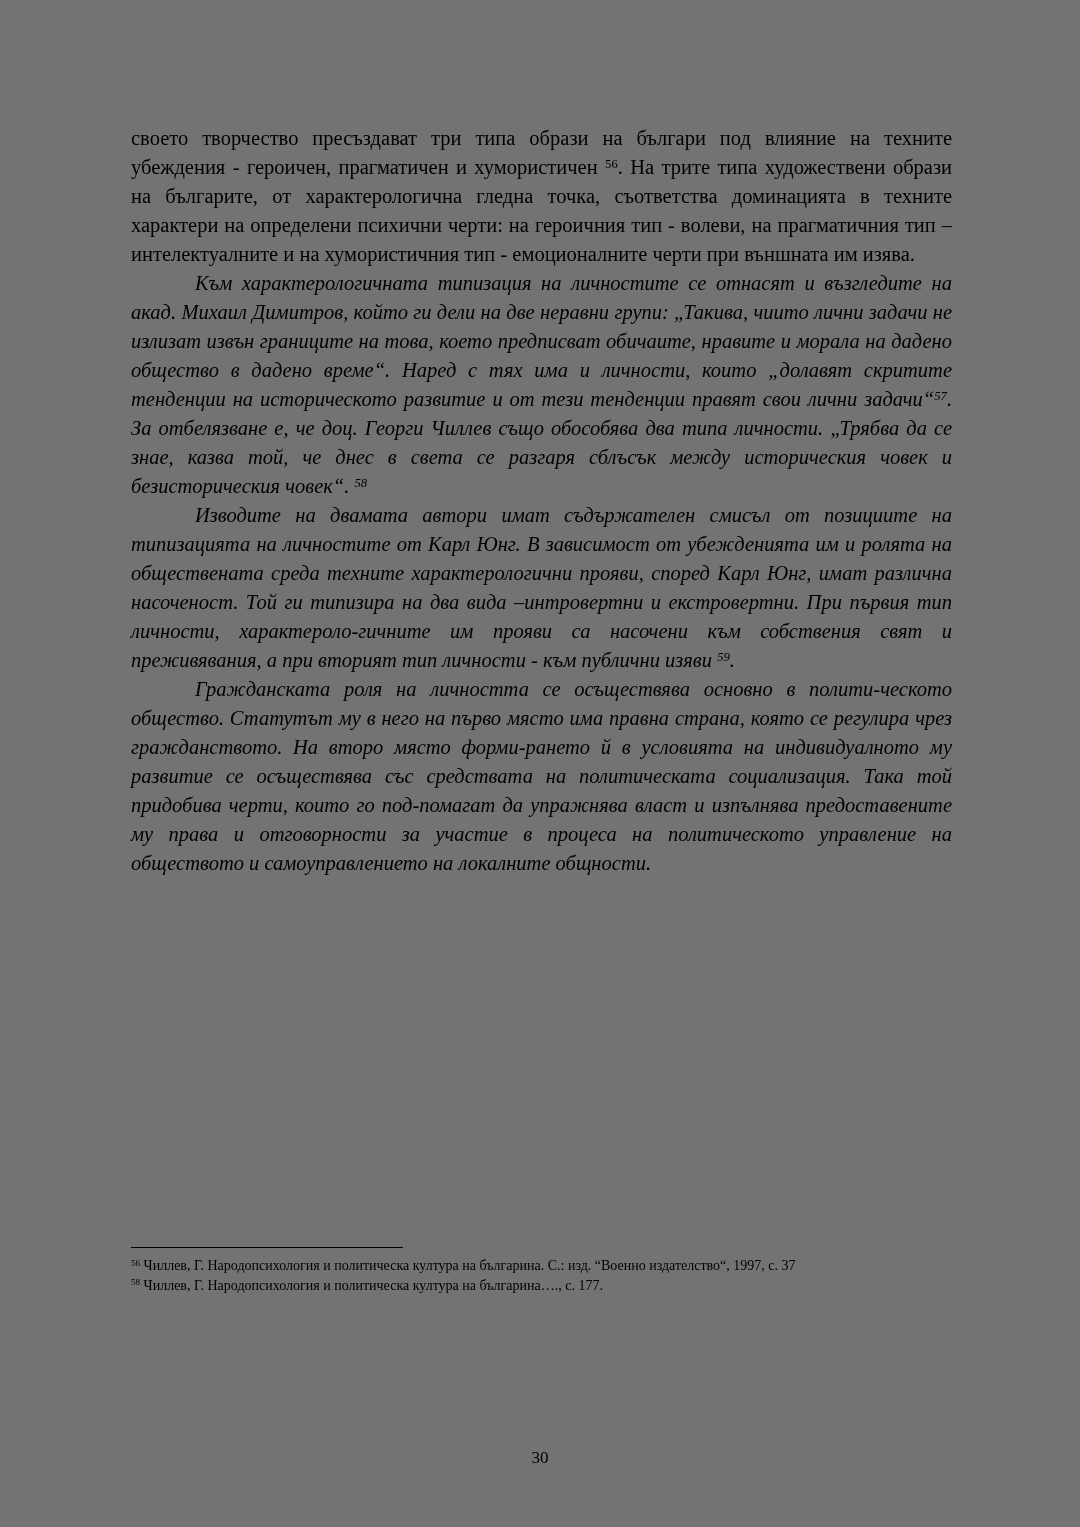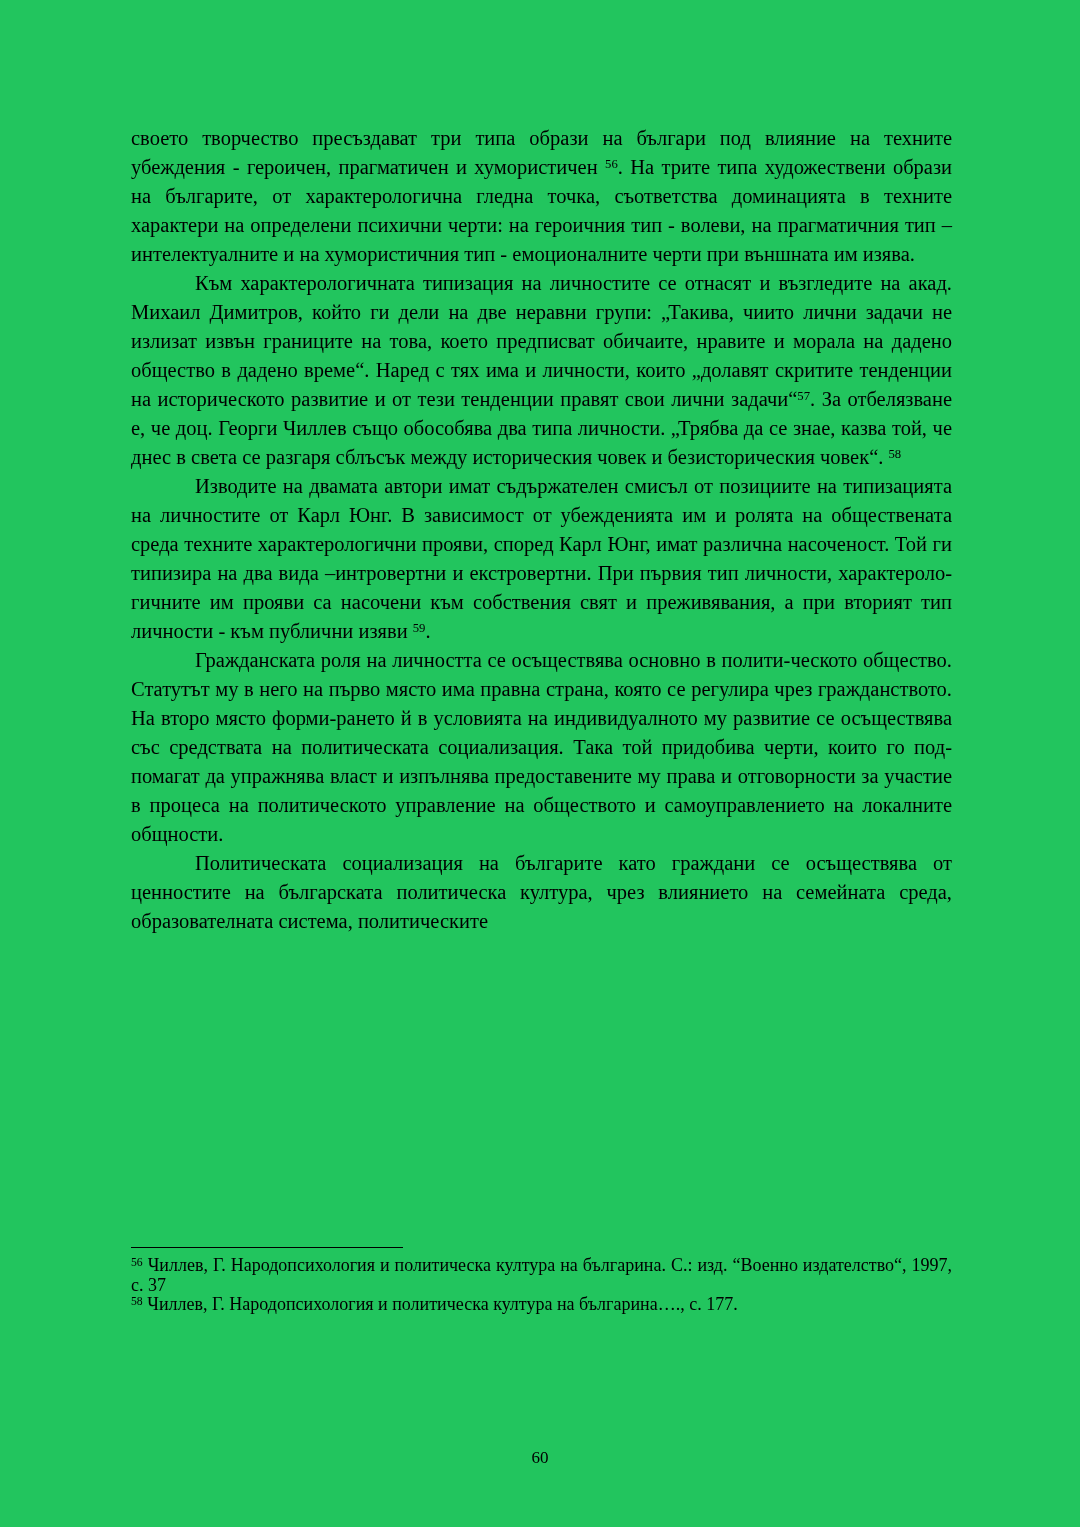--- a/index.html
+++ b/index.html
@@ -1,56 +1,56 @@
 <!DOCTYPE html>
 <html><head>
 <meta charset="utf-8">
 <style>
   * { margin: 0; padding: 0; box-sizing: border-box; }
   html, body { background: #ffffff; }
   .page {
     position: relative;
     width: 1080px;
     height: 1527px;
-    background: #22c55e;
+    background: #737373;
     font-family: "Liberation Serif", serif;
     color: #000000;
     overflow: hidden;
   }
   .body-text {
     position: absolute;
     left: 131px;
     top: 124px;
     width: 821px;
     font-size: 20.5px;
     line-height: 29px;
     text-align: justify;
   }
   .para { text-indent: 0; }
-  .para.indent { text-indent: 64px; }
+  .para.indent { text-indent: 64px; font-style: italic; }
   sup.fn-ref {
     font-size: 0.62em;
     line-height: 0;
     vertical-align: baseline;
     position: relative;
     top: -0.5em;
   }
   .footnote-sep {
     position: absolute;
     left: 131px;
     top: 1247px;
     width: 272px;
     border-top: 1px solid #000000;
   }
   .footnotes {
     position: absolute;
     left: 131px;
     top: 1256px;
     width: 821px;
-    font-size: 18px;
+    font-size: 14px;
     line-height: 19.5px;
     text-align: justify;
   }
   .footnote sup {
     font-size: 0.65em;
     line-height: 0;
     vertical-align: baseline;
     position: relative;
     top: -0.45em;
   }
@@ -65,21 +65,20 @@
 </style>
 </head>
 <body>
 
 <div class="page">
   <div class="body-text">
       <p class="para">своето творчество пресъздават три типа образи на българи под влияние на техните убеждения - героичен, прагматичен и хумористичен <sup class="fn-ref">56</sup>. На трите типа художествени образи на българите, от характерологична гледна точка, съответства доминацията в техните характери на определени психични черти: на героичния тип - волеви, на прагматичния тип – интелектуалните и на хумористичния тип - емоционалните черти при външната им изява.</p>
       <p class="para indent">Към характерологичната типизация на личностите се отнасят и възгледите на акад. Михаил Димитров, който ги дели на две неравни групи: „Такива, чиито лични задачи не излизат извън границите на това, което предписват обичаите, нравите и морала на дадено общество в дадено време“. Наред с тях има и личности, които „долавят скритите тенденции на историческото развитие и от тези тенденции правят свои лични задачи“<sup class="fn-ref">57</sup>. За отбелязване е, че доц. Георги Чиллев също обособява два типа личности. „Трябва да се знае, казва той, че днес в света се разгаря сблъсък между историческия човек и безисторическия човек“. <sup class="fn-ref">58</sup></p>
       <p class="para indent">Изводите на двамата автори имат съдържателен смисъл от позициите на типизацията на личностите от Карл Юнг. В зависимост от убежденията им и ролята на обществената среда техните характерологични прояви, според Карл Юнг, имат различна насоченост. Той ги типизира на два вида –интровертни и екстровертни. При първия тип личности, характероло-гичните им прояви са насочени към собствения свят и преживявания, а при вторият тип личности - към публични изяви <sup class="fn-ref">59</sup>.</p>
       <p class="para indent">Гражданската роля на личността се осъществява основно в полити-ческото общество. Статутът му в него на първо място има правна страна, която се регулира чрез гражданството. На второ място форми-рането й в условията на индивидуалното му развитие се осъществява със средствата на политическата социализация. Така той придобива черти, които го под-помагат да упражнява власт и изпълнява предоставените му права и отговорности за участие в процеса на политическото управление на обществото и самоуправлението на локалните общности.</p>
-      <p class="para indent">Политическата социализация на българите като граждани се осъществява от ценностите на българската политическа култура, чрез влиянието на семейната среда, образователната система, политическите</p>
     </div>
   <div class="footnote-sep"></div>
   <div class="footnotes">
       <p class="footnote"><sup>56</sup> Чиллев, Г. Народопсихология и политическа култура на българина. С.: изд. “Военно издателство“, 1997, с. 37</p>
       <p class="footnote"><sup>58</sup> Чиллев, Г. Народопсихология и политическа култура на българина…., с. 177.</p>
     </div>
-  <div class="page-number">60</div>
+  <div class="page-number">30</div>
 </div>
 
 </body></html>

